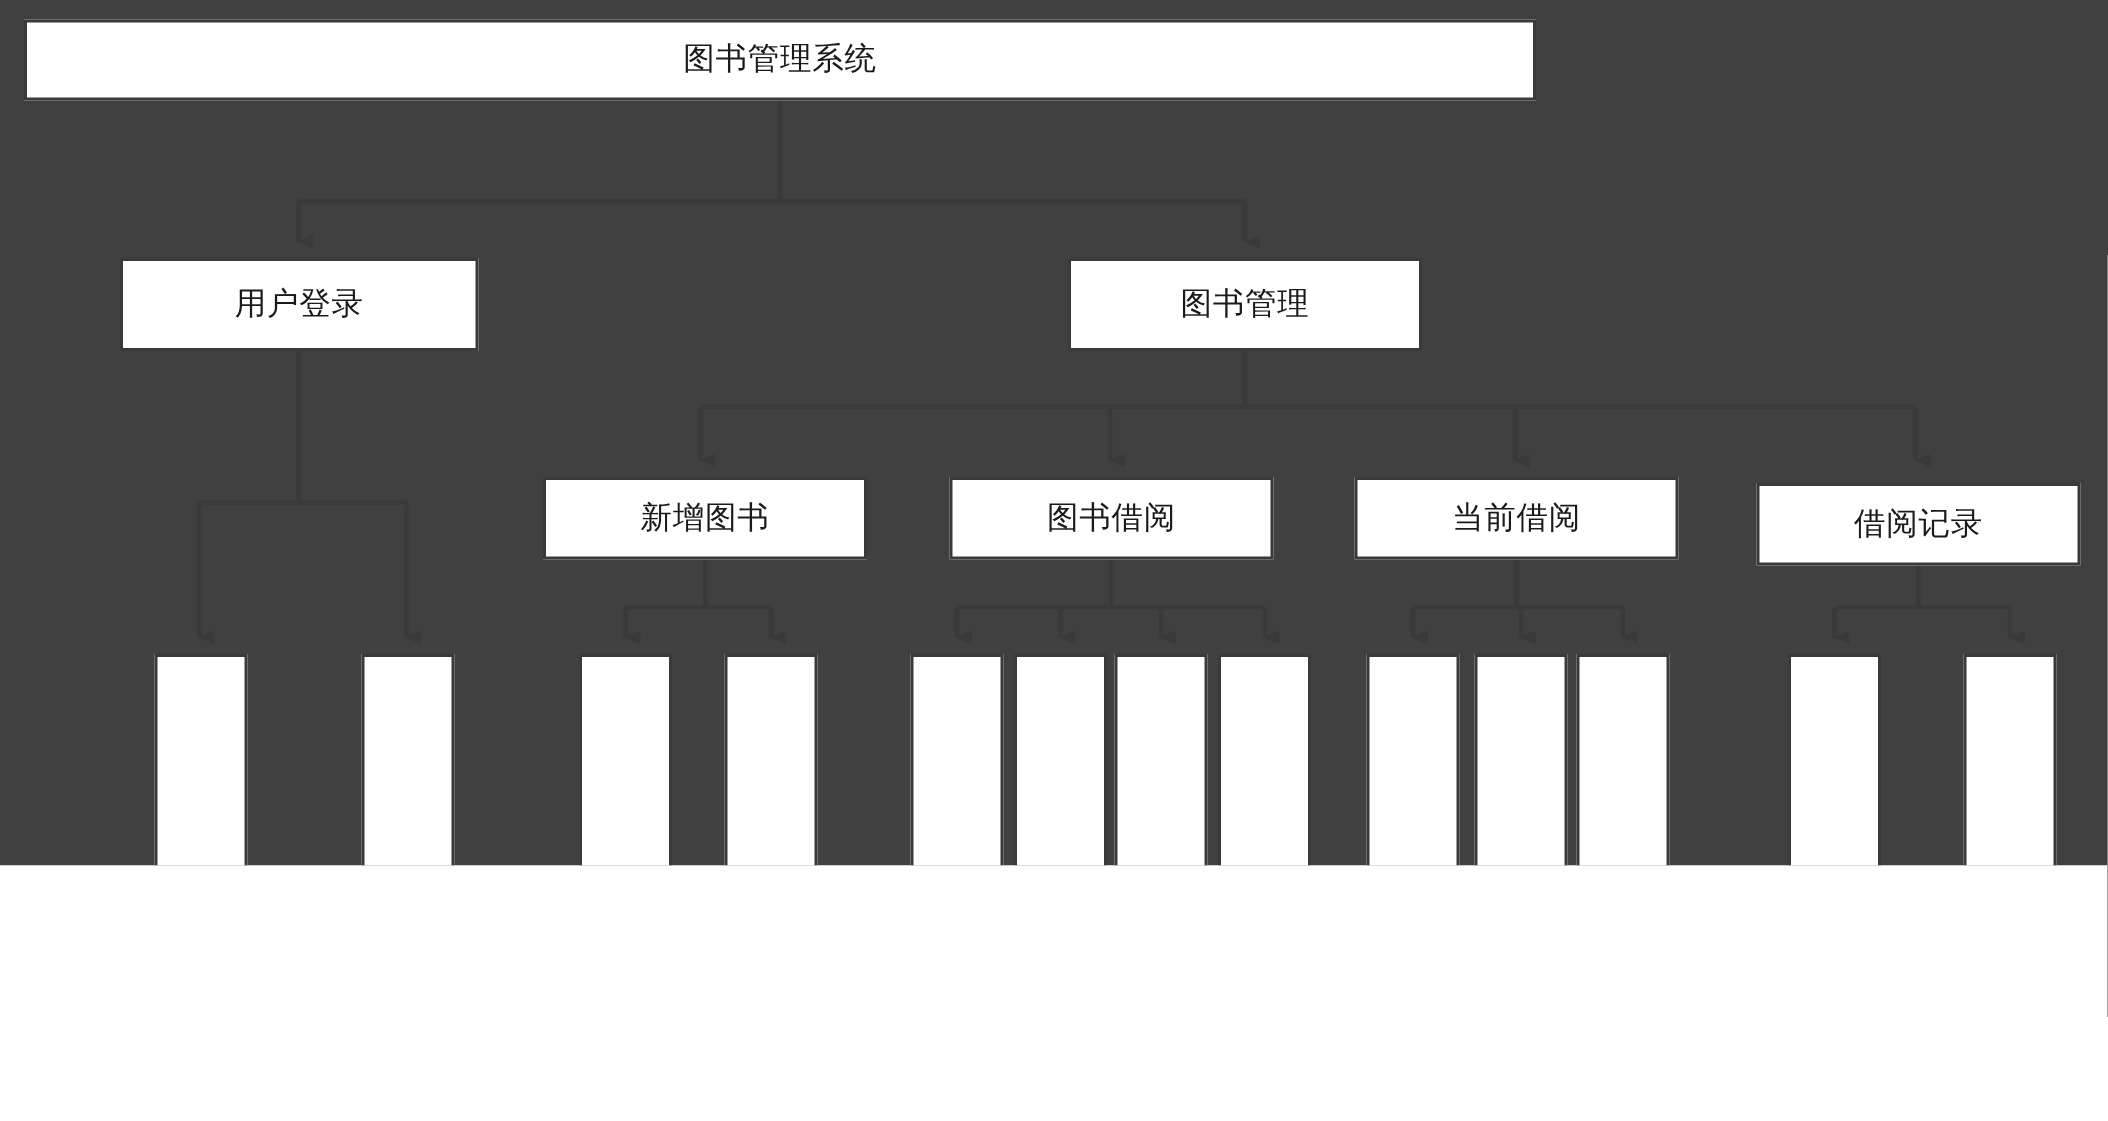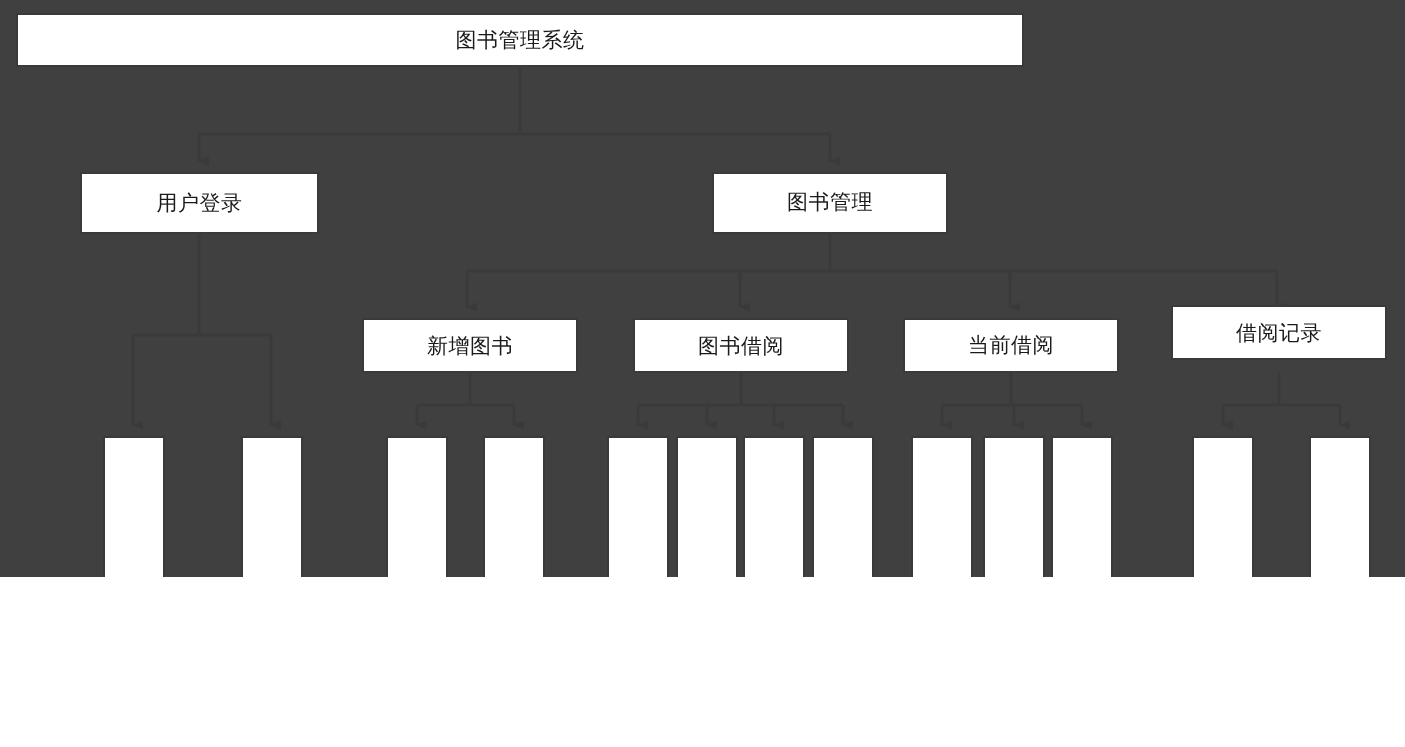--- a/index.html
+++ b/index.html
@@ -113,33 +113,33 @@
       </g>
   </svg>
 
   <div id="nodes-layer">
       <div class="node-box horiz" style="left: 16px; top: 13px; width: 1008px; height: 54px;">
         <span>图书管理系统</span>
       </div>
       <div class="node-box horiz" style="left: 80px; top: 172px; width: 239px; height: 62px;">
         <span>用户登录</span>
       </div>
-      <div class="node-box horiz" style="left: 712px; top: 172px; width: 236px; height: 62px; font-family: Liberation Serif, serif;">
+      <div class="node-box horiz" style="left: 712px; top: 172px; width: 236px; height: 62px;">
         <span>图书管理</span>
       </div>
       <div class="node-box horiz" style="left: 362px; top: 318px; width: 216px; height: 55px;">
         <span>新增图书</span>
       </div>
       <div class="node-box horiz" style="left: 633px; top: 318px; width: 216px; height: 55px; justify-content: center;">
         <span>图书借阅</span>
       </div>
       <div class="node-box horiz" style="left: 903px; top: 318px; width: 216px; height: 55px; font-family: Liberation Serif, serif;">
         <span>当前借阅</span>
       </div>
-      <div class="node-box horiz" style="left: 1171px; top: 305px; width: 216px; height: 55px; text-align: right;">
+      <div class="node-box horiz" style="left: 1171px; top: 322px; width: 216px; height: 55px; text-align: right;">
         <span>借阅记录</span>
       </div>
       <div class="node-box vert" style="left: 103px; top: 436px; width: 62px; height: 297px;">
         <span class="vert-text">用户登录</span>
       </div>
       <div class="node-box vert" style="left: 241px; top: 436px; width: 62px; height: 297px;">
         <span class="vert-text">注销登录</span>
       </div>
       <div class="node-box vert" style="left: 386px; top: 436px; width: 62px; height: 297px;">
         <span class="vert-text">查询图书</span>

